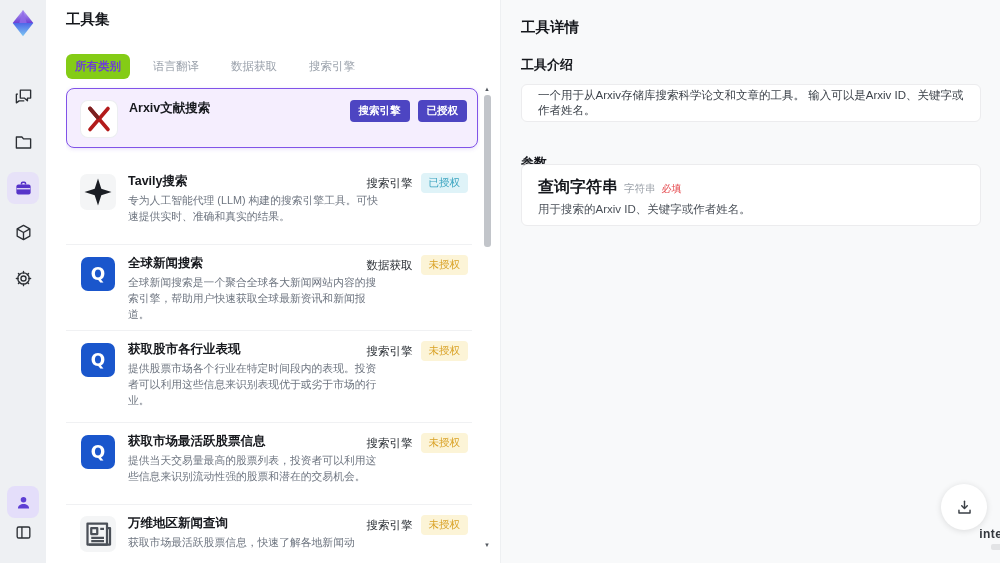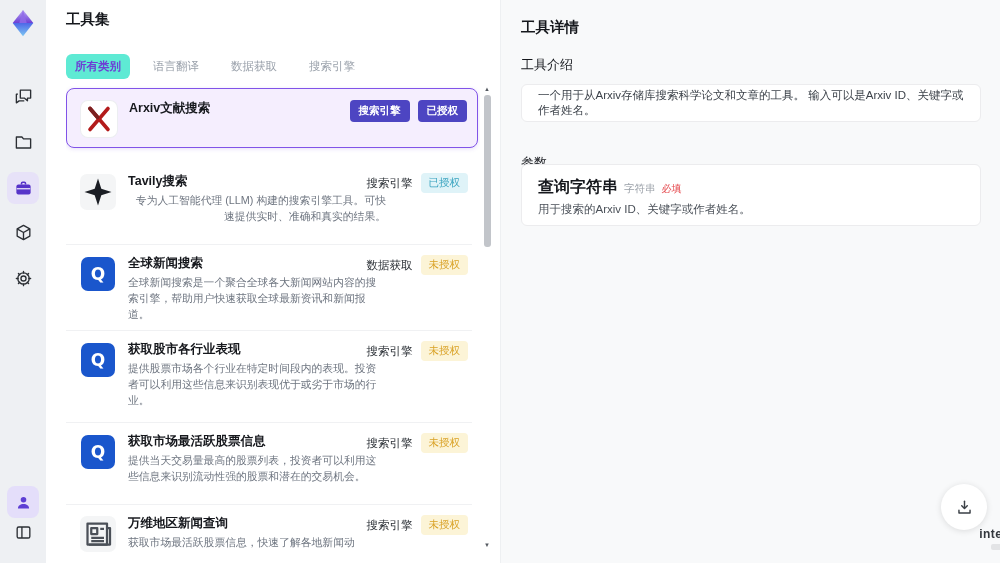--- a/index.html
+++ b/index.html
@@ -12,21 +12,21 @@
   .rail-btn { position:absolute; left:7px; width:32px; height:32px; border-radius:8px;
     display:flex; align-items:center; justify-content:center; cursor:pointer; }
   .rail-btn svg { width:19px; height:19px; }
   .rail-btn.active { background:#e7e2f8; }
 
   
   .tools-panel { position:absolute; left:46px; top:0; width:454px; height:563px; background:#ffffff; }
   .panel-title { position:absolute; left:20px; top:10px; font-size:14.5px; font-weight:bold; color:#16181d; }
   .tabs { position:absolute; left:20px; top:54px; display:flex; gap:14px; align-items:center; }
   .tab { font-size:11.5px; color:#9aa1ab; padding:5px 9px; border-radius:6px; cursor:pointer; white-space:nowrap; }
-  .tab.active { background:#5eead4; color:#6d3fd4; font-weight:bold; }
+  .tab.active { background:#84cc16; color:#6d3fd4; font-weight:bold; }
 
   .tool-list { position:absolute; left:20px; top:86px; width:414px; height:470px; overflow:hidden; }
 
   .tool-card { position:absolute; left:0; width:412px; background:#fff; cursor:pointer; }
   .tool-card.selected { background:#f5eefe; border:1.5px solid #8153e8; border-radius:8px;
     box-shadow:0 1px 4px rgba(120,80,220,.18); }
   .tool-card .sep { position:absolute; left:0; right:6px; top:0; border-top:1px solid #f0f1f3; }
 
   .tool-icon { position:absolute; left:14px; top:12px; width:36px; height:36px; border-radius:7px;
     display:flex; align-items:center; justify-content:center; }
@@ -48,21 +48,21 @@
 
   
   .scrollbar { position:absolute; left:437px; top:86px; width:9px; height:462px; }
   .sb-arrow { position:absolute; left:1px; font-size:6px; color:#555a61; line-height:6px; }
   .sb-thumb { position:absolute; left:1px; top:9px; width:7px; height:152px; background:#c2c5ca; border-radius:3px; }
 
   
   .details-panel { position:absolute; left:500px; top:0; width:500px; height:563px;
     background:#f8f9fa; border-left:1px solid #eef0f2; }
   .dp-title { position:absolute; left:20px; top:18px; font-size:14.5px; font-weight:bold; color:#16181d; }
-  .dp-sub { position:absolute; left:20px; font-size:13px; font-weight:normal; color:#16181d;text-align:right; }
+  .dp-sub { position:absolute; left:20px; font-size:13px; font-weight:bold; color:#16181d;text-align:right; }
   .dp-box { position:absolute; left:20px; width:460px; background:#ffffff;
     border:1px solid #ececee; border-radius:6px; }
   .intro-box { top:84px; height:38px; display:flex; align-items:center; padding:0 16px;
     font-size:11.5px; color:#3c424a; }
   .param-box { top:164px; height:62px; padding:12px 16px; }
   .param-line1 { display:flex; align-items:baseline; gap:6px; }
   .param-name { font-size:16px; font-weight:bold; color:#16181d; }
   .param-type { font-size:10.5px; color:#9aa0a8; }
   .param-required { font-size:10px; color:#e5484d; }
   .param-desc { margin-top:4px; font-size:11.5px; color:#4a5058; }
@@ -163,21 +163,21 @@
           <path d="M6 5l5 5.8" stroke="#7a2020" stroke-width="2.6"></path>
         </svg>
       </div>
       <div class="tool-name">Arxiv文献搜索</div>
       <div class="tool-badges">
         <span class="badge-solid">搜索引擎</span>
         <span class="badge-solid">已授权</span>
       </div>
     </div>
 
-    <div class="tool-card" style="top:76px; height:82px;text-align:right;">
+    <div class="tool-card" style="top:76px; height:82px;">
       <div class="tool-icon lightgray">
         <svg viewBox="0 0 24 24">
             <polygon points="12,3 14.2,9.8 21,12 14.2,14.2 12,21 9.8,14.2 3,12 9.8,9.8" fill="#1b1e24"></polygon>
           </svg>
       </div>
       <div class="tool-name">Tavily搜索</div>
       <div class="tool-desc">专为人工智能代理 (LLM) 构建的搜索引擎工具。可快速提供实时、准确和真实的结果。</div>
       <div class="tool-badges">
         <span class="cat-plain">搜索引擎</span>
         <span class="auth-badge auth-cyan">已授权</span>

